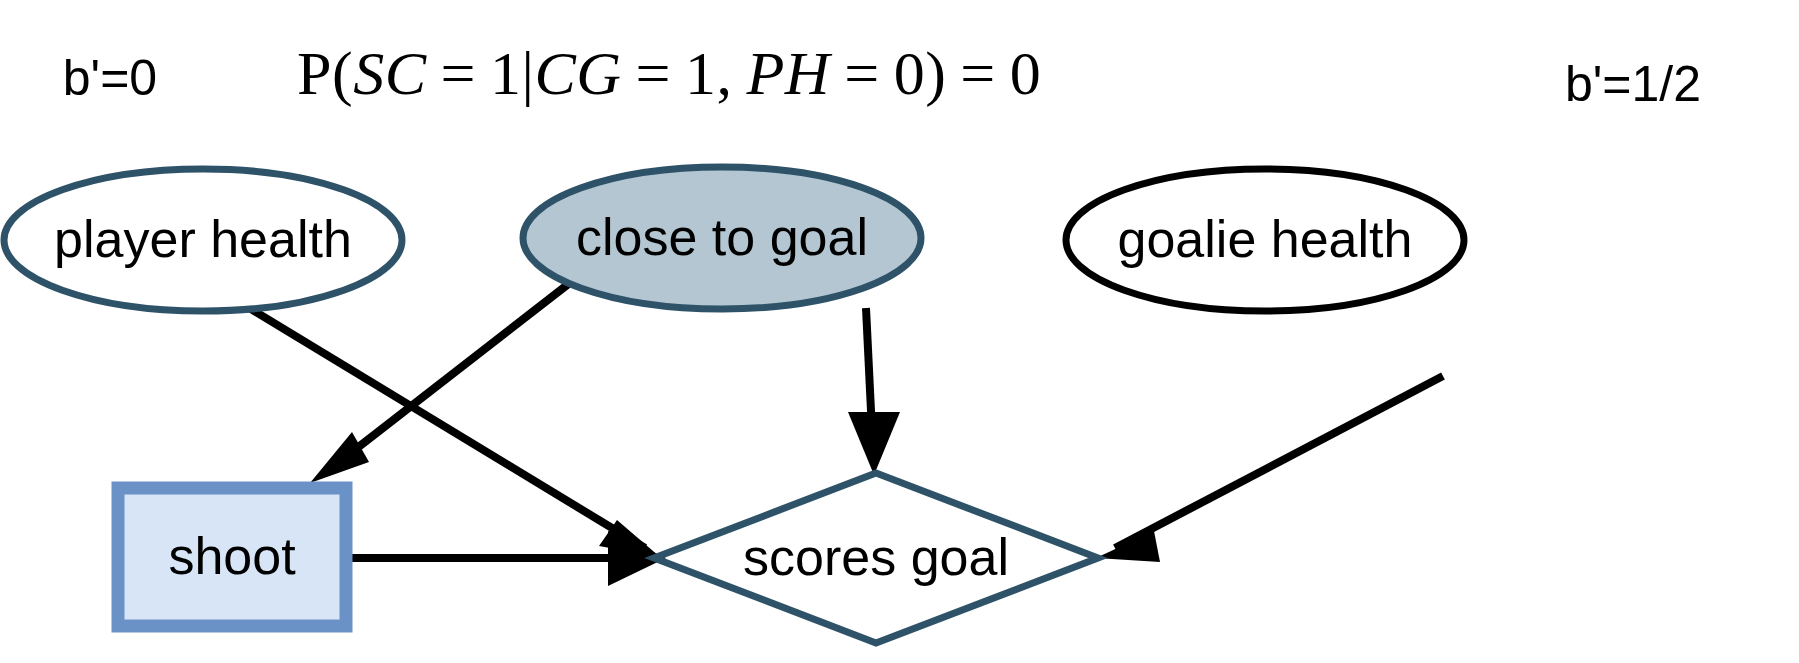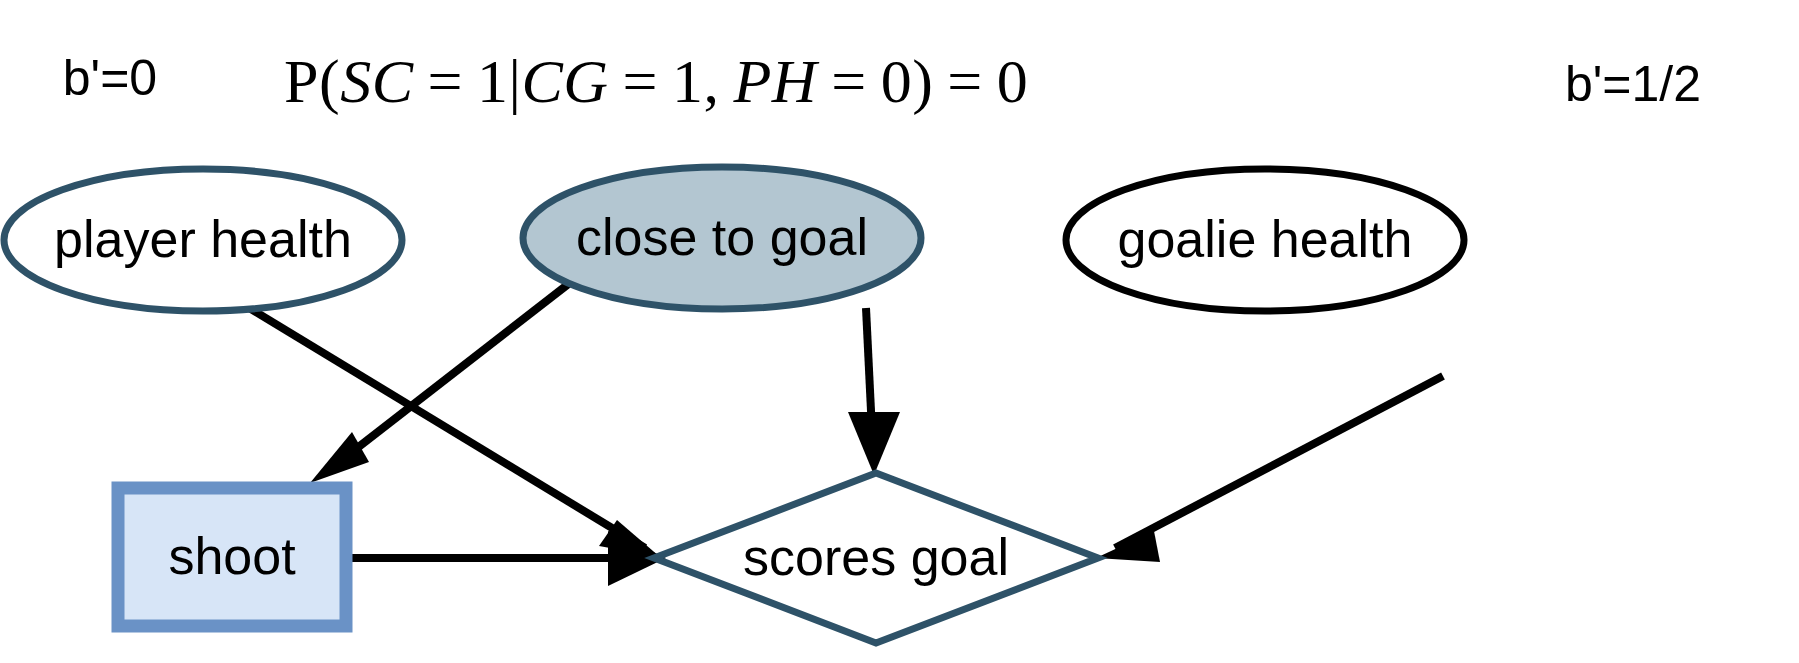--- a/index.html
+++ b/index.html
@@ -64,21 +64,21 @@
   .arrow-head {
     fill: #000000;
     stroke: none;
   }
 </style>
 </head>
 <body>
 
 <div id="canvas">
 
-  <div class="formula" style="left:284px; top:38px;margin-top:8px;">
+  <div class="formula" style="left:297px; top:38px;">
     <span class="up">P</span><span class="up">(</span><span>SC</span><span class="sp"></span><span class="up">=</span><span class="sp"></span><span class="up">1</span><span class="up">|</span><span>CG</span><span class="sp"></span><span class="up">=</span><span class="sp"></span><span class="up">1</span><span class="up">,</span><span class="sp"></span><span>PH</span><span class="sp"></span><span class="up">=</span><span class="sp"></span><span class="up">0</span><span class="up">)</span><span class="sp"></span><span class="up">=</span><span class="sp"></span><span class="up">0</span>
   </div>
 
   <svg id="diagram" viewBox="0 0 1799 663">
 
     <text class="belief-label" x="110" y="82">b'=0</text>
     <text class="belief-label" x="1633" y="88">b'=1/2</text>
 
     <g>
       <line class="edge-line" x1="246" y1="306" x2="645" y2="548"></line>

